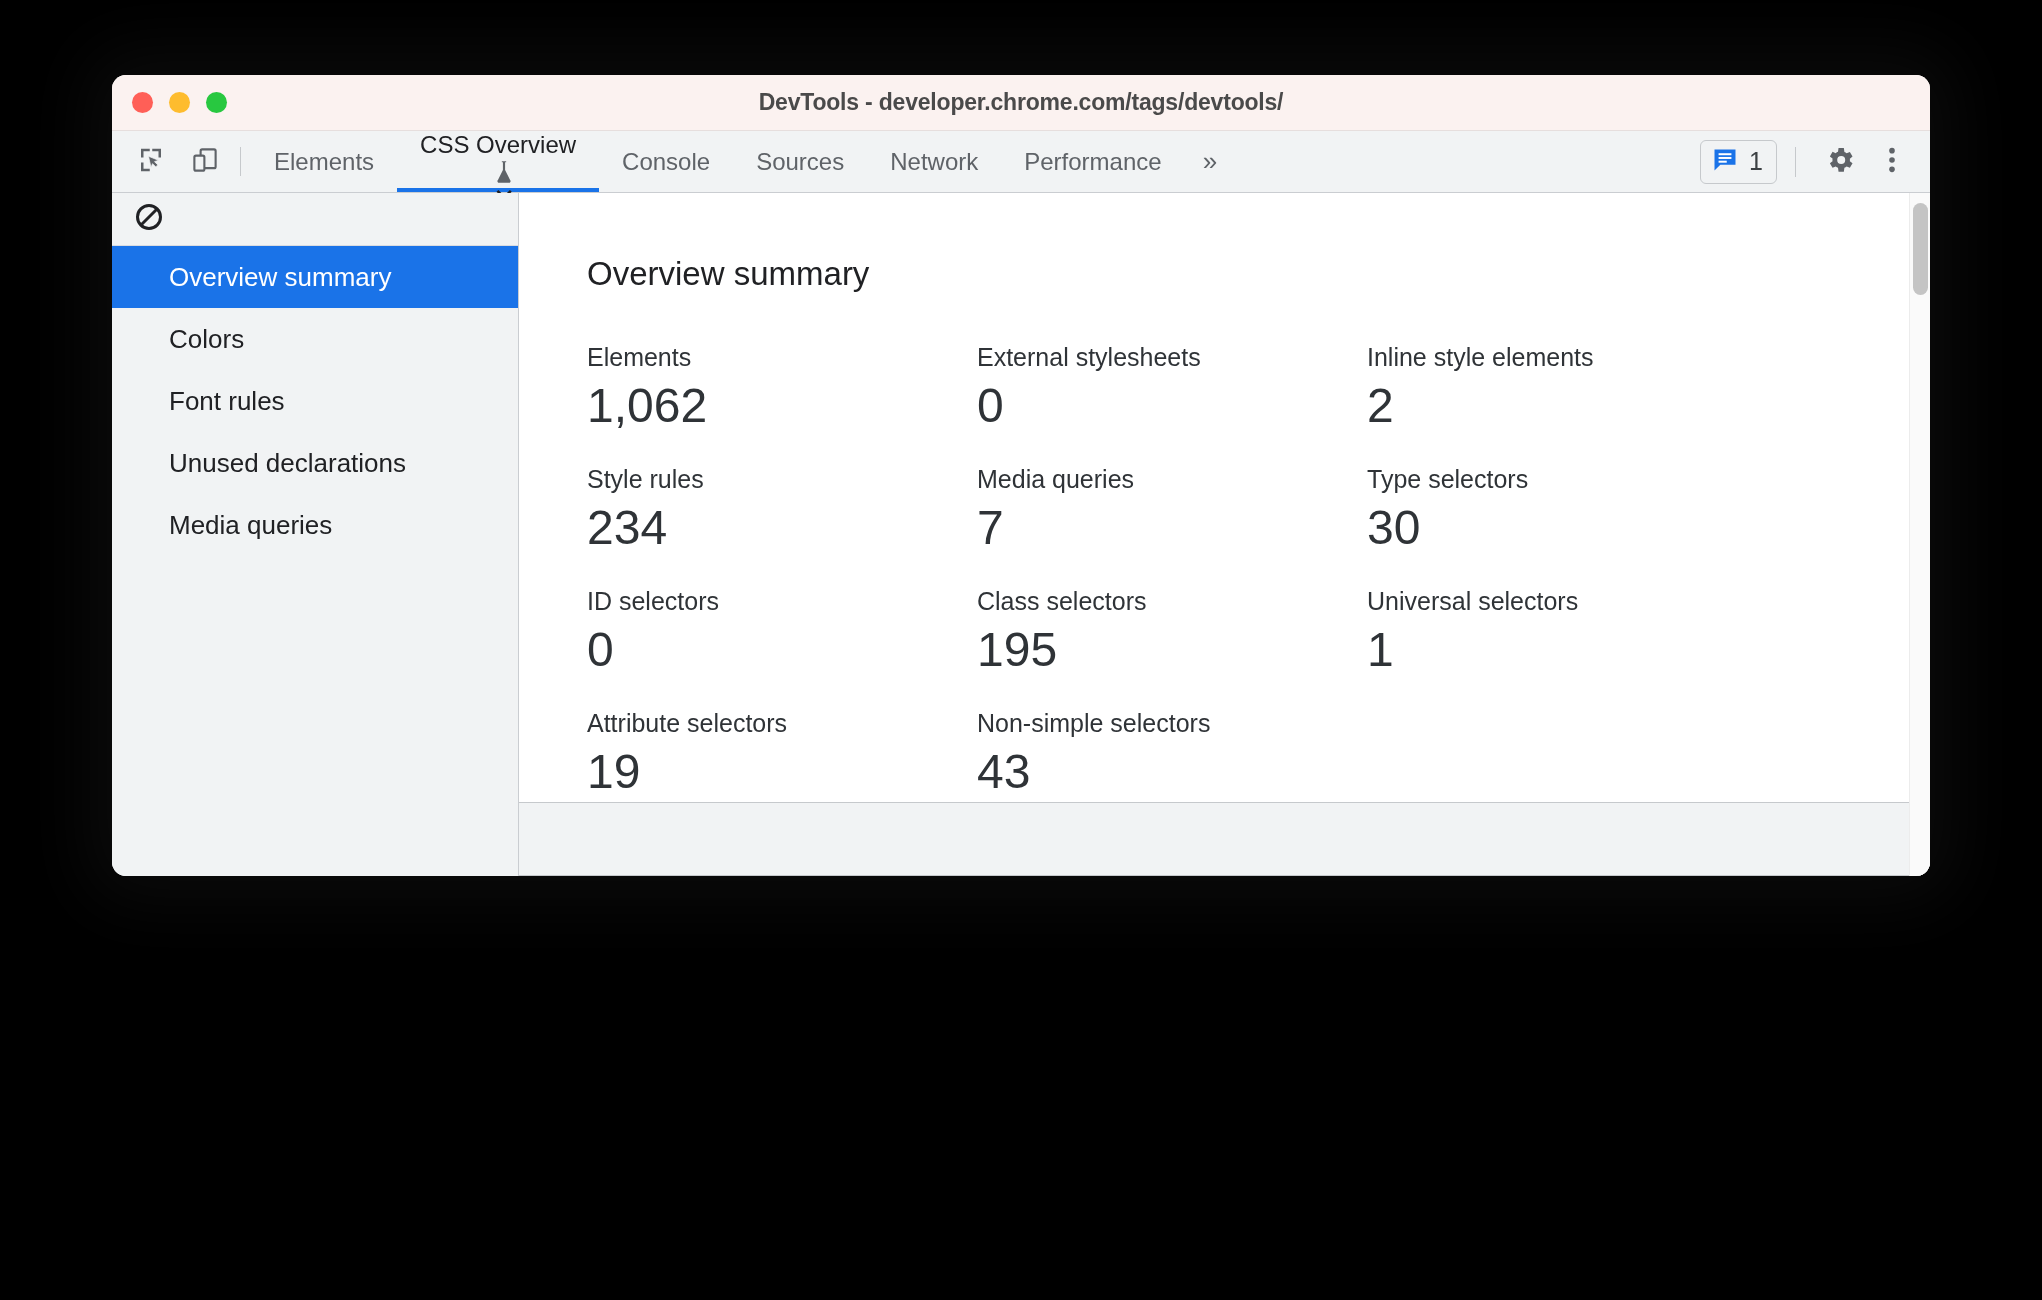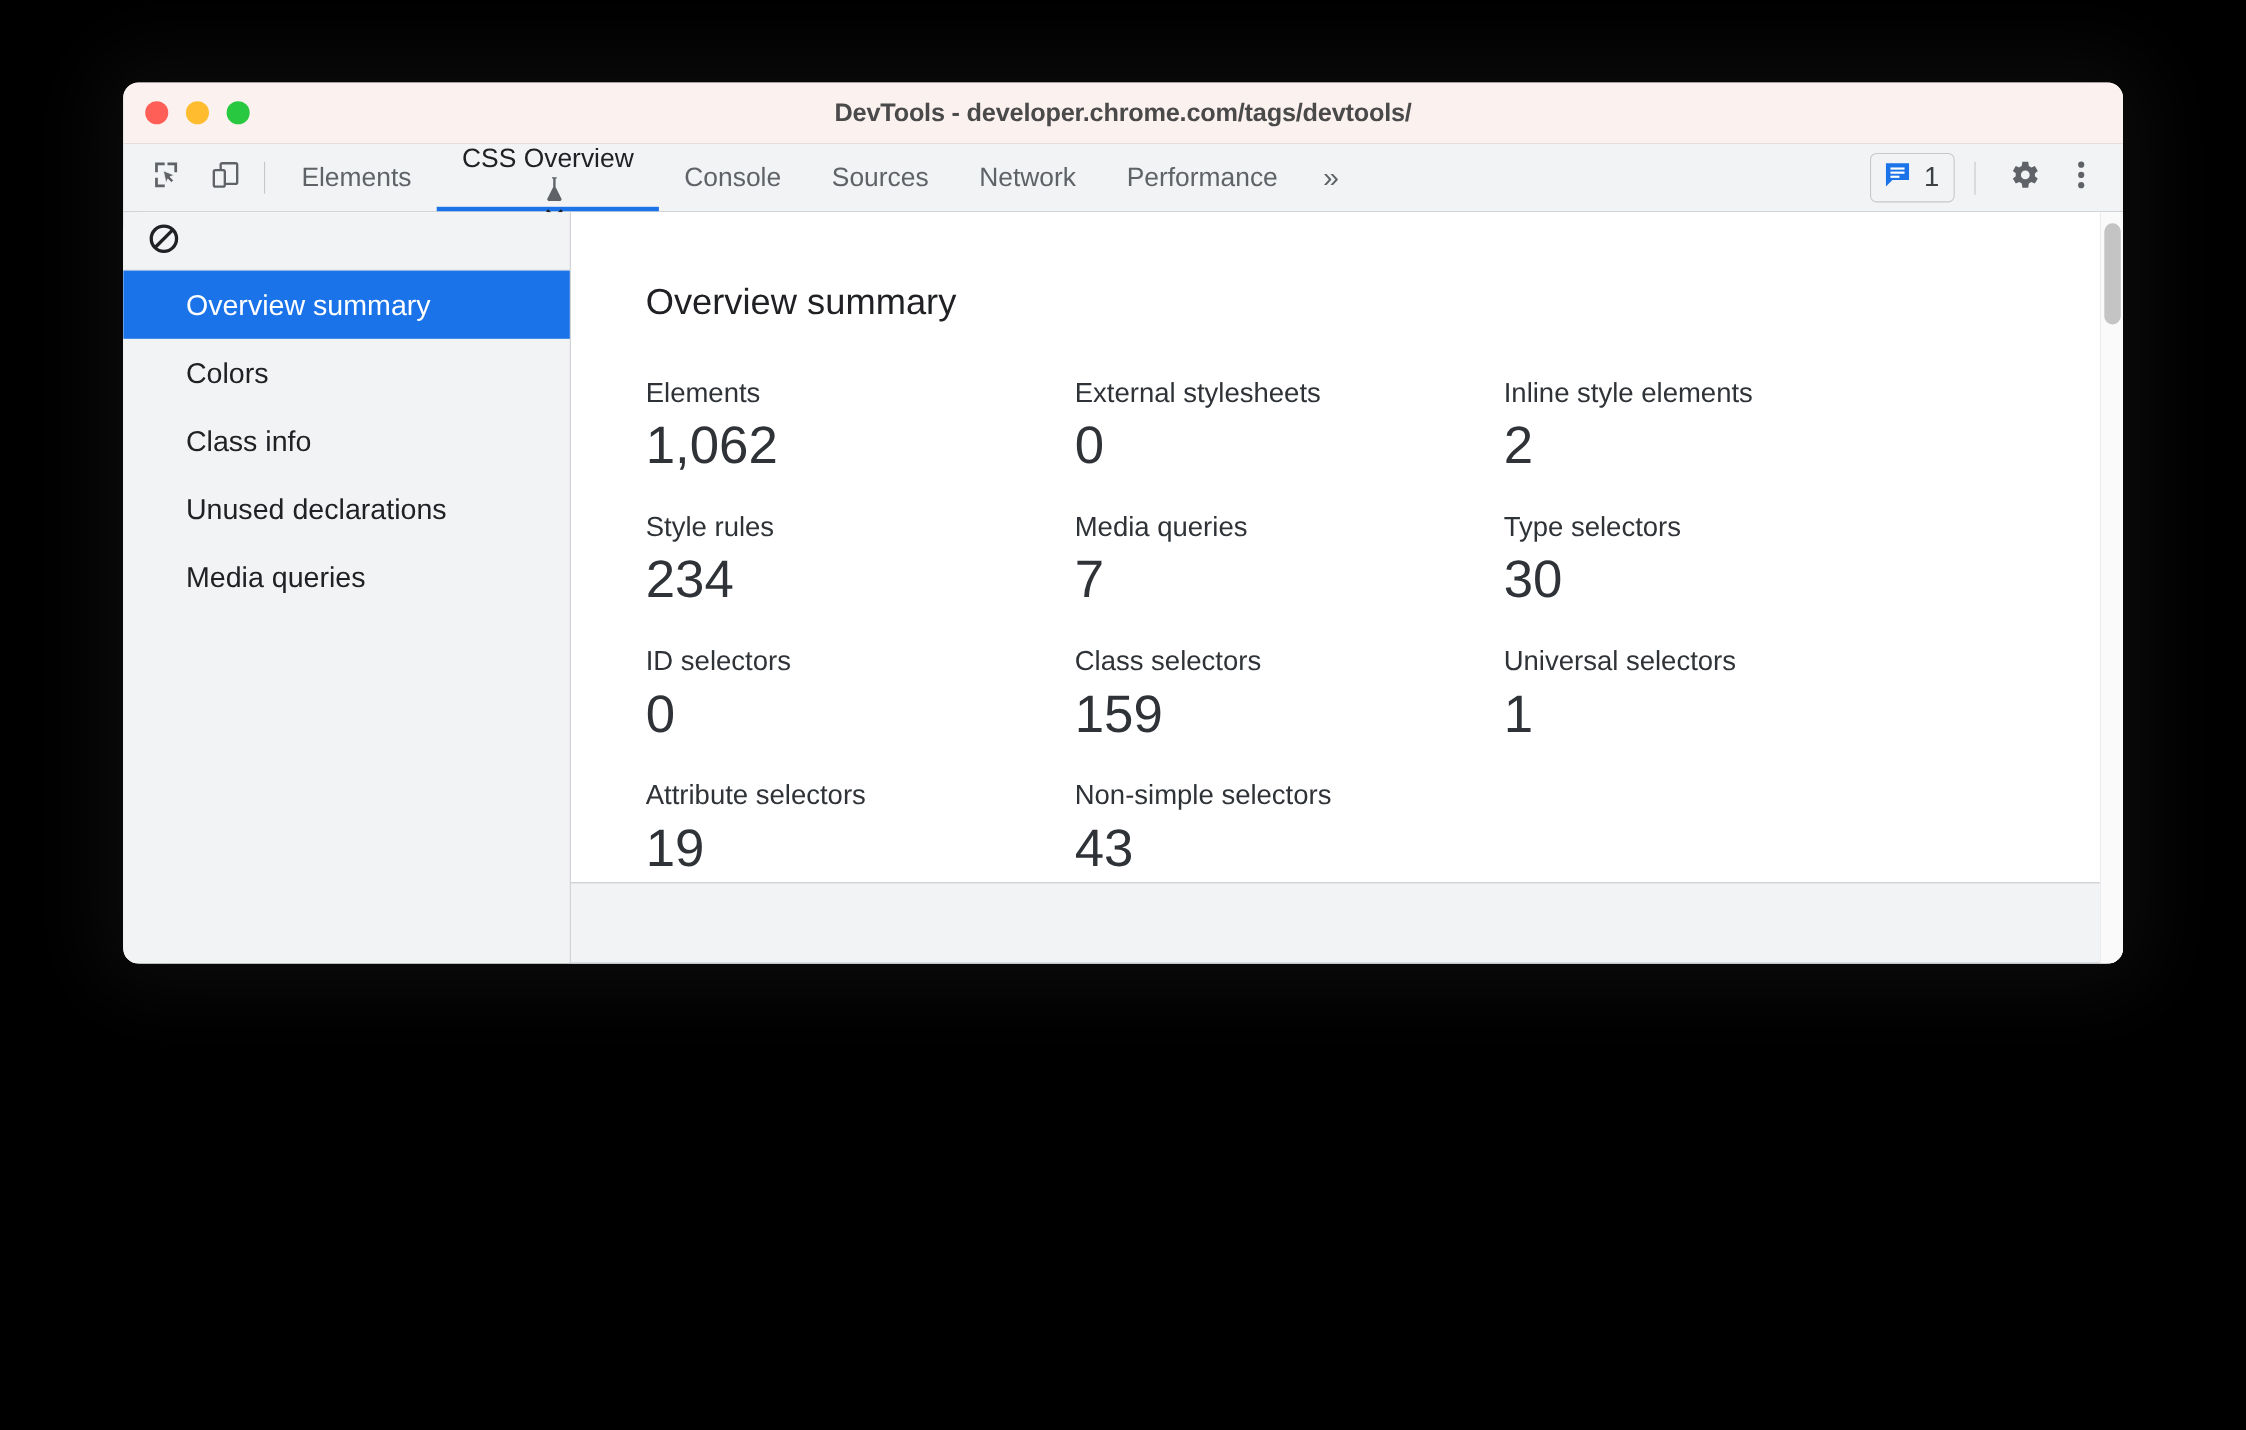--- a/index.html
+++ b/index.html
@@ -383,21 +383,21 @@
       </div>
 
       <div id="sidebar-list">
         <div class="side-item selected">
           <span>Overview summary</span>
         </div>
         <div class="side-item">
           <span>Colors</span>
         </div>
         <div class="side-item">
-          <span>Class info</span>
+          <span>Font rules</span>
         </div>
         <div class="side-item">
           <span>Unused declarations</span>
         </div>
         <div class="side-item">
           <span>Media queries</span>
         </div>
       </div>
     </div>
 
@@ -433,21 +433,21 @@
               <div class="stat-label">Type selectors</div>
               <div class="stat-value">30</div>
             </div>
 
             <div class="stat">
               <div class="stat-label">ID selectors</div>
               <div class="stat-value">0</div>
             </div>
             <div class="stat">
               <div class="stat-label">Class selectors</div>
-              <div class="stat-value">159</div>
+              <div class="stat-value">195</div>
             </div>
             <div class="stat">
               <div class="stat-label">Universal selectors</div>
               <div class="stat-value">1</div>
             </div>
 
             <div class="stat">
               <div class="stat-label">Attribute selectors</div>
               <div class="stat-value">19</div>
             </div>

